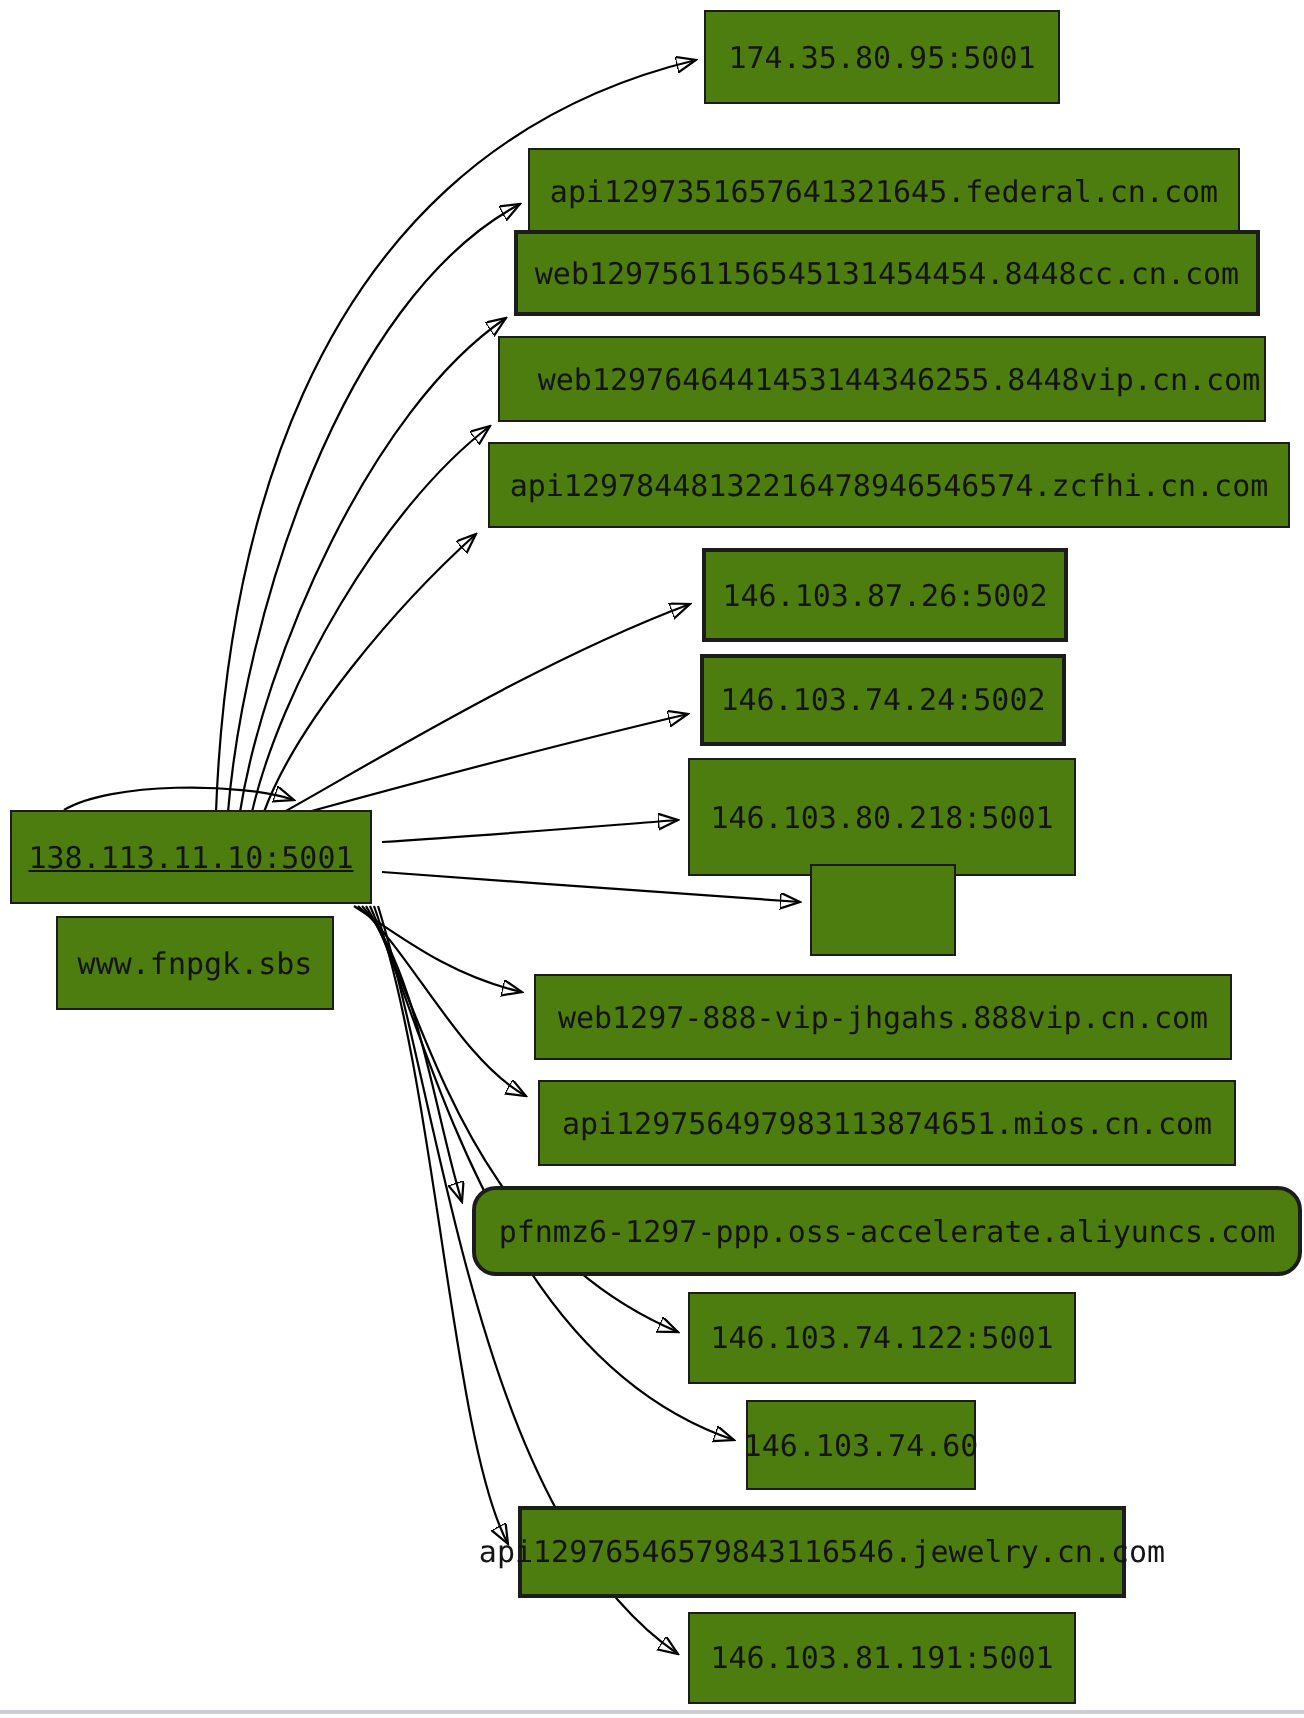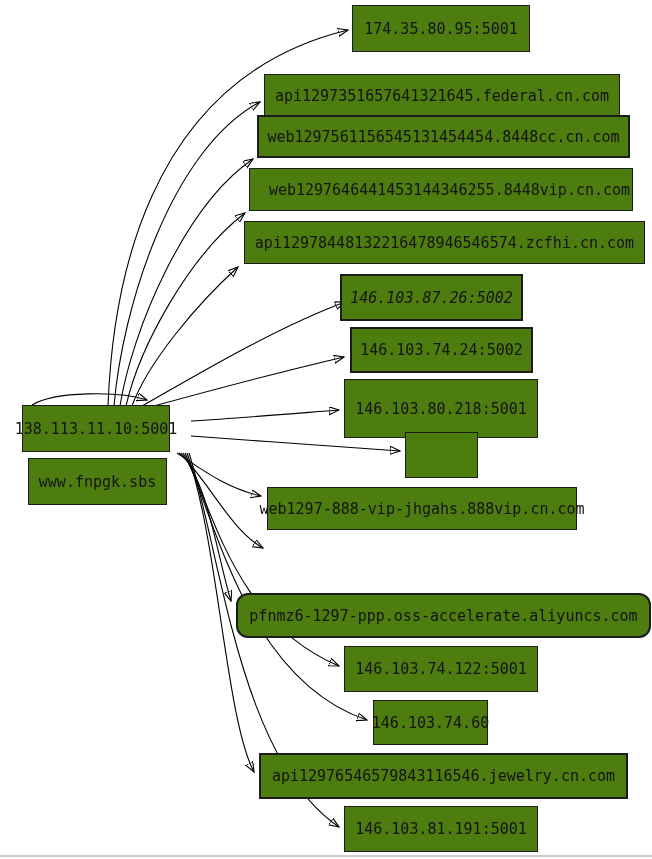--- a/index.html
+++ b/index.html
@@ -77,33 +77,34 @@
 
     <path d="M 177,453 C 200,468 225,488 261,496" marker-end="url(#arrow)"></path>
     <path d="M 179,453 C 205,475 230,530 263,548" marker-end="url(#arrow)"></path>
     <path d="M 181,453 C 208,482 218,560 231,601" marker-end="url(#arrow)"></path>
     <path d="M 183,453 C 212,500 230,620 339,666" marker-end="url(#arrow)"></path>
     <path d="M 185,453 C 215,520 248,680 367,720" marker-end="url(#arrow)"></path>
     <path d="M 187,453 C 218,540 226,720 254,772" marker-end="url(#arrow)"></path>
     <path d="M 189,453 C 222,560 240,760 339,827" marker-end="url(#arrow)"></path>
   </svg>
 
-  <div class="node" style="left:22px; top:405px; width:148px; height:47px;">138.113.11.10:5001</div>
+  <div class="node" style="left:5px; top:405px; width:181px; height:47px;text-decoration:underline;">138.113.11.10:5001</div>
   <div class="node" style="left:28px; top:458px; width:139px; height:47px;">www.fnpgk.sbs</div>
 
   <div class="node" style="left:352px; top:5px;  width:178px; height:47px;">174.35.80.95:5001</div>
   <div class="node" style="left:264px; top:62px; width:356px; height:43px;margin-top:12px;">api1297351657641321645.federal.cn.com</div>
   <div class="node heavy" style="left:257px; top:115px; width:373px; height:43px;">web1297561156545131454454.8448cc.cn.com</div>
   <div class="node" style="left:249px; top:168px; width:384px; height:43px;padding-left:17px;">web1297646441453144346255.8448vip.cn.com</div>
   <div class="node" style="left:244px; top:221px; width:401px; height:43px;">api12978448132216478946546574.zcfhi.cn.com</div>
-  <div class="node heavy" style="left:340px; top:274px; width:183px; height:47px;font-style:italic;">146.103.87.26:5002</div>
+  <div class="node heavy" style="left:351px; top:274px; width:183px; height:47px;">146.103.87.26:5002</div>
   <div class="node heavy" style="left:350px; top:327px; width:183px; height:46px;">146.103.74.24:5002</div>
   <div class="node" style="left:344px; top:379px; width:194px; height:59px;">146.103.80.218:5001</div>
   <div class="node" style="left:405px; top:432px; width:73px; height:46px;"></div>
-  <div class="node" style="left:267px; top:487px; width:310px; height:43px;">web1297-888-vip-jhgahs.888vip.cn.com</div>
+  <div class="node" style="left:267px; top:487px; width:349px; height:43px;">web1297-888-vip-jhgahs.888vip.cn.com</div>
+  <div class="node" style="left:269px; top:540px; width:349px; height:43px;">api129756497983113874651.mios.cn.com</div>
   <div class="node heavy" style="left:236px; top:593px; width:415px; height:45px;border-radius:12px;">pfnmz6-1297-ppp.oss-accelerate.aliyuncs.com</div>
   <div class="node" style="left:344px; top:646px; width:194px; height:46px;">146.103.74.122:5001</div>
   <div class="node" style="left:373px; top:700px; width:115px; height:45px;">146.103.74.60</div>
-  <div class="node heavy" style="left:259px; top:753px; width:369px; height:46px;">api12976546579843116546.jewelry.cn.com</div>
+  <div class="node heavy" style="left:259px; top:753px; width:304px; height:46px;">api12976546579843116546.jewelry.cn.com</div>
   <div class="node" style="left:344px; top:806px; width:194px; height:46px;">146.103.81.191:5001</div>
 
   <div class="bottom-rule"></div>
 </div>
 
 </body></html>

